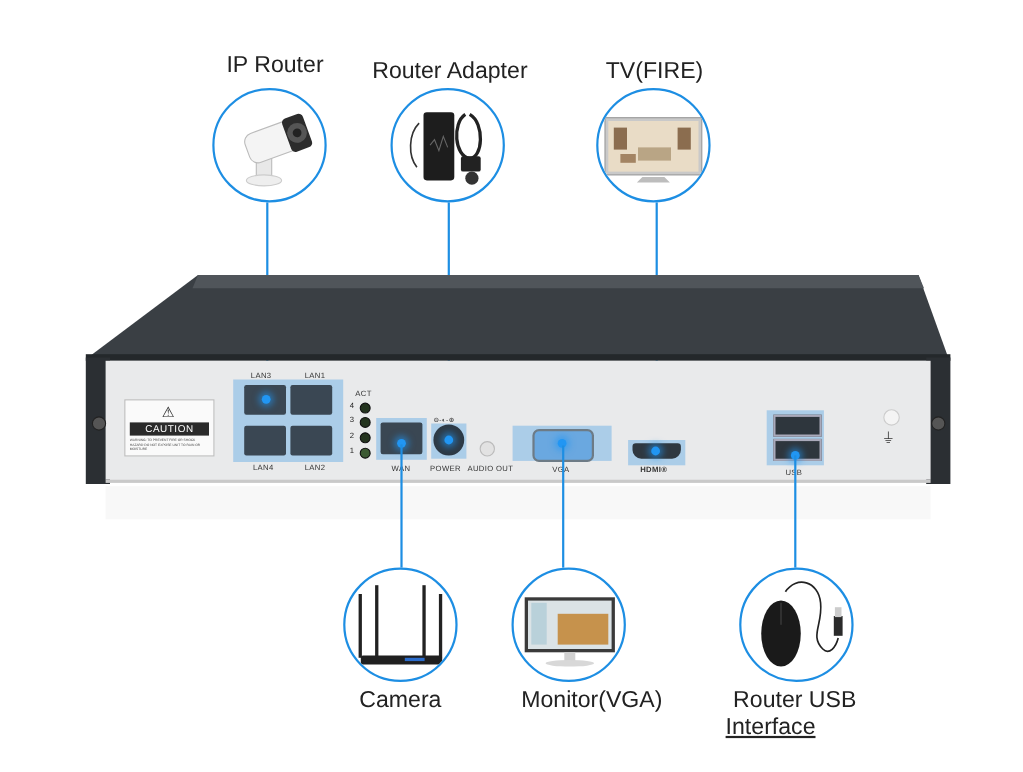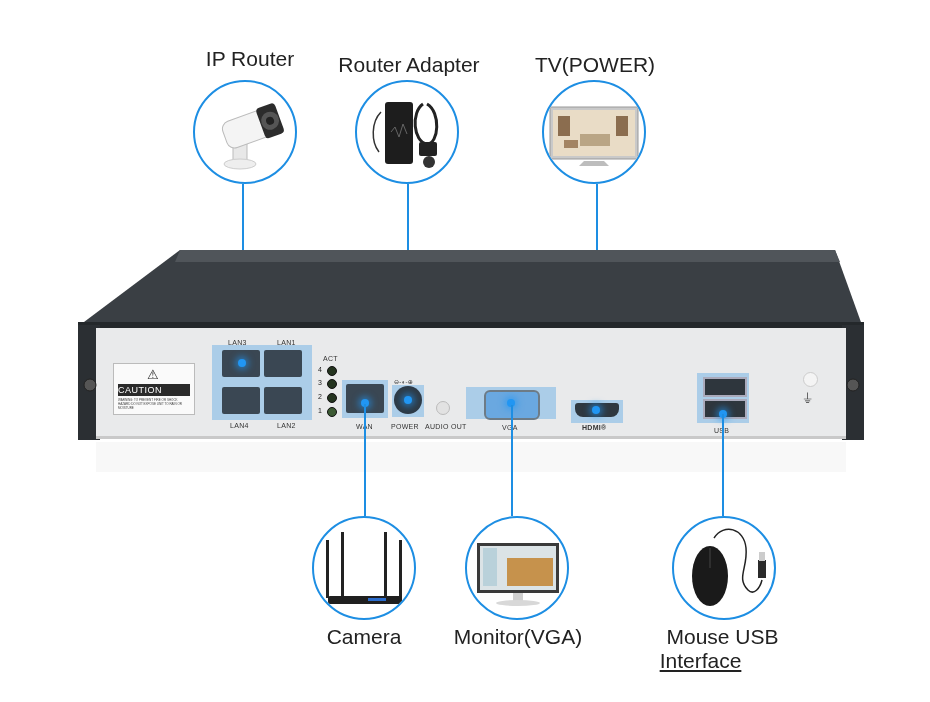--- a/index.html
+++ b/index.html
@@ -37,21 +37,21 @@
   <svg width="100" height="100">
     <rect x="28" y="20" width="28" height="62" rx="3" fill="#1d1d1d"></rect>
     <polyline points="34,50 38,45 42,55 46,42 50,52" fill="none" stroke="#666" stroke-width="1"></polyline>
     <path d="M66,22 C54,30 56,60 70,62 C82,62 84,30 70,22" fill="none" stroke="#222" stroke-width="3"></path>
     <rect x="62" y="60" width="18" height="14" rx="2" fill="#222"></rect>
     <circle cx="72" cy="80" r="6" fill="#333"></circle>
     <path d="M24,30 C14,40 14,60 22,70" fill="none" stroke="#333" stroke-width="1.5"></path>
   </svg>
 </div>
 
-<div class="title" style="left:530px;top:53px;width:130px;">TV(POWER)</div>
+<div class="title" style="left:530px;top:53px;width:130px;">TV(FIRE)</div>
 <div class="circle" style="left:542px;top:80px;">
   <svg width="100" height="100">
     <rect x="6" y="25" width="88" height="52" fill="#c9c9c9" stroke="#999"></rect>
     <rect x="9" y="28" width="82" height="46" fill="#e9dcc6"></rect>
     <rect x="14" y="34" width="12" height="20" fill="#8b6d4f"></rect>
     <rect x="72" y="34" width="12" height="20" fill="#8b6d4f"></rect>
     <rect x="36" y="52" width="30" height="12" fill="#b9a585"></rect>
     <rect x="20" y="58" width="14" height="8" fill="#a38463"></rect>
     <path d="M35,84 L65,84 L60,79 L40,79 Z" fill="#bdbdbd"></path>
   </svg>
@@ -69,21 +69,21 @@
   <polygon points="842,325 864,325 864,440 842,440" fill="#2b2f33"></polygon>
   <rect x="96" y="328" width="750" height="108" fill="#e9eaeb"></rect>
   <rect x="96" y="436" width="750" height="3" fill="#c9c9c9"></rect>
   <rect x="96" y="442" width="750" height="30" fill="#f3f3f3" opacity=".6"></rect>
   <circle cx="90" cy="385" r="6" fill="#555" stroke="#222"></circle>
   <circle cx="853" cy="385" r="6" fill="#555" stroke="#222"></circle>
 </svg>
 
 <div class="abs" style="left:113px;top:363px;width:80px;height:50px;background:#fafafa;border:1px solid #bbb;">
   <div style="position:absolute;left:33px;top:3px;font-size:13px;color:#222;">⚠</div>
-  <div style="position:absolute;left:4px;top:20px;width:72px;height:12px;background:#2a2a2a;color:#fff;font-size:9px;line-height:12px;letter-spacing:.5px;">CAUTION</div>
+  <div style="position:absolute;left:4px;top:20px;width:72px;height:12px;background:#2a2a2a;color:#fff;font-size:9px;text-align:center;line-height:12px;letter-spacing:.5px;">CAUTION</div>
   <div style="position:absolute;left:4px;top:34px;width:72px;font-size:3px;color:#444;line-height:4px;overflow:hidden;height:13px;">WARNING: TO PREVENT FIRE OR SHOCK HAZARD DO NOT EXPOSE UNIT TO RAIN OR MOISTURE</div>
 </div>
 
 <div class="hl" style="left:212px;top:345px;width:100px;height:75px;"></div>
 <div class="plabel" style="left:228px;top:339px;">LAN3</div>
 <div class="plabel" style="left:277px;top:339px;">LAN1</div>
 <div class="port" style="left:222px;top:350px;width:38px;height:27px;"></div>
 <div class="port" style="left:264px;top:350px;width:38px;height:27px;"></div>
 <div class="port" style="left:222px;top:387px;width:38px;height:27px;"></div>
 <div class="port" style="left:264px;top:387px;width:38px;height:27px;"></div>
@@ -153,25 +153,25 @@
 <div class="circle" style="left:465px;top:516px;">
   <svg width="100" height="100">
     <rect x="10" y="25" width="82" height="50" fill="#3a3a3a"></rect>
     <rect x="13" y="28" width="76" height="44" fill="#dbe3e6"></rect>
     <rect x="40" y="40" width="46" height="28" fill="#c6924c"></rect>
     <rect x="16" y="30" width="14" height="38" fill="#b9d1da"></rect>
     <rect x="46" y="75" width="10" height="8" fill="#d0d0d0"></rect>
     <ellipse cx="51" cy="85" rx="22" ry="3" fill="#d8d8d8"></ellipse>
   </svg>
 </div>
-<div class="title" style="left:448px;top:625px;width:140px;">Monitor(VGA)</div>
+<div class="title" style="left:468px;top:625px;width:140px;">Monitor(VGA)</div>
 
 <div class="circle" style="left:672px;top:516px;">
   <svg width="100" height="100">
     <path d="M40,20 C50,5 70,10 72,30 C74,50 62,60 74,72 C80,78 86,70 88,62" fill="none" stroke="#222" stroke-width="1.5"></path>
     <ellipse cx="36" cy="58" rx="18" ry="30" fill="#1a1a1a"></ellipse>
     <line x1="36" y1="30" x2="36" y2="50" stroke="#444" stroke-width="1"></line>
     <rect x="84" y="42" width="8" height="18" fill="#2a2a2a"></rect>
     <rect x="85" y="34" width="6" height="9" fill="#ccc"></rect>
   </svg>
 </div>
-<div class="title" style="left:655px;top:625px;width:135px;">Mouse USB</div>
+<div class="title" style="left:655px;top:625px;width:135px;">Router USB</div>
 <div class="title" style="left:633px;top:649px;width:135px;text-decoration:underline;">Interface</div>
 
 </body></html>

